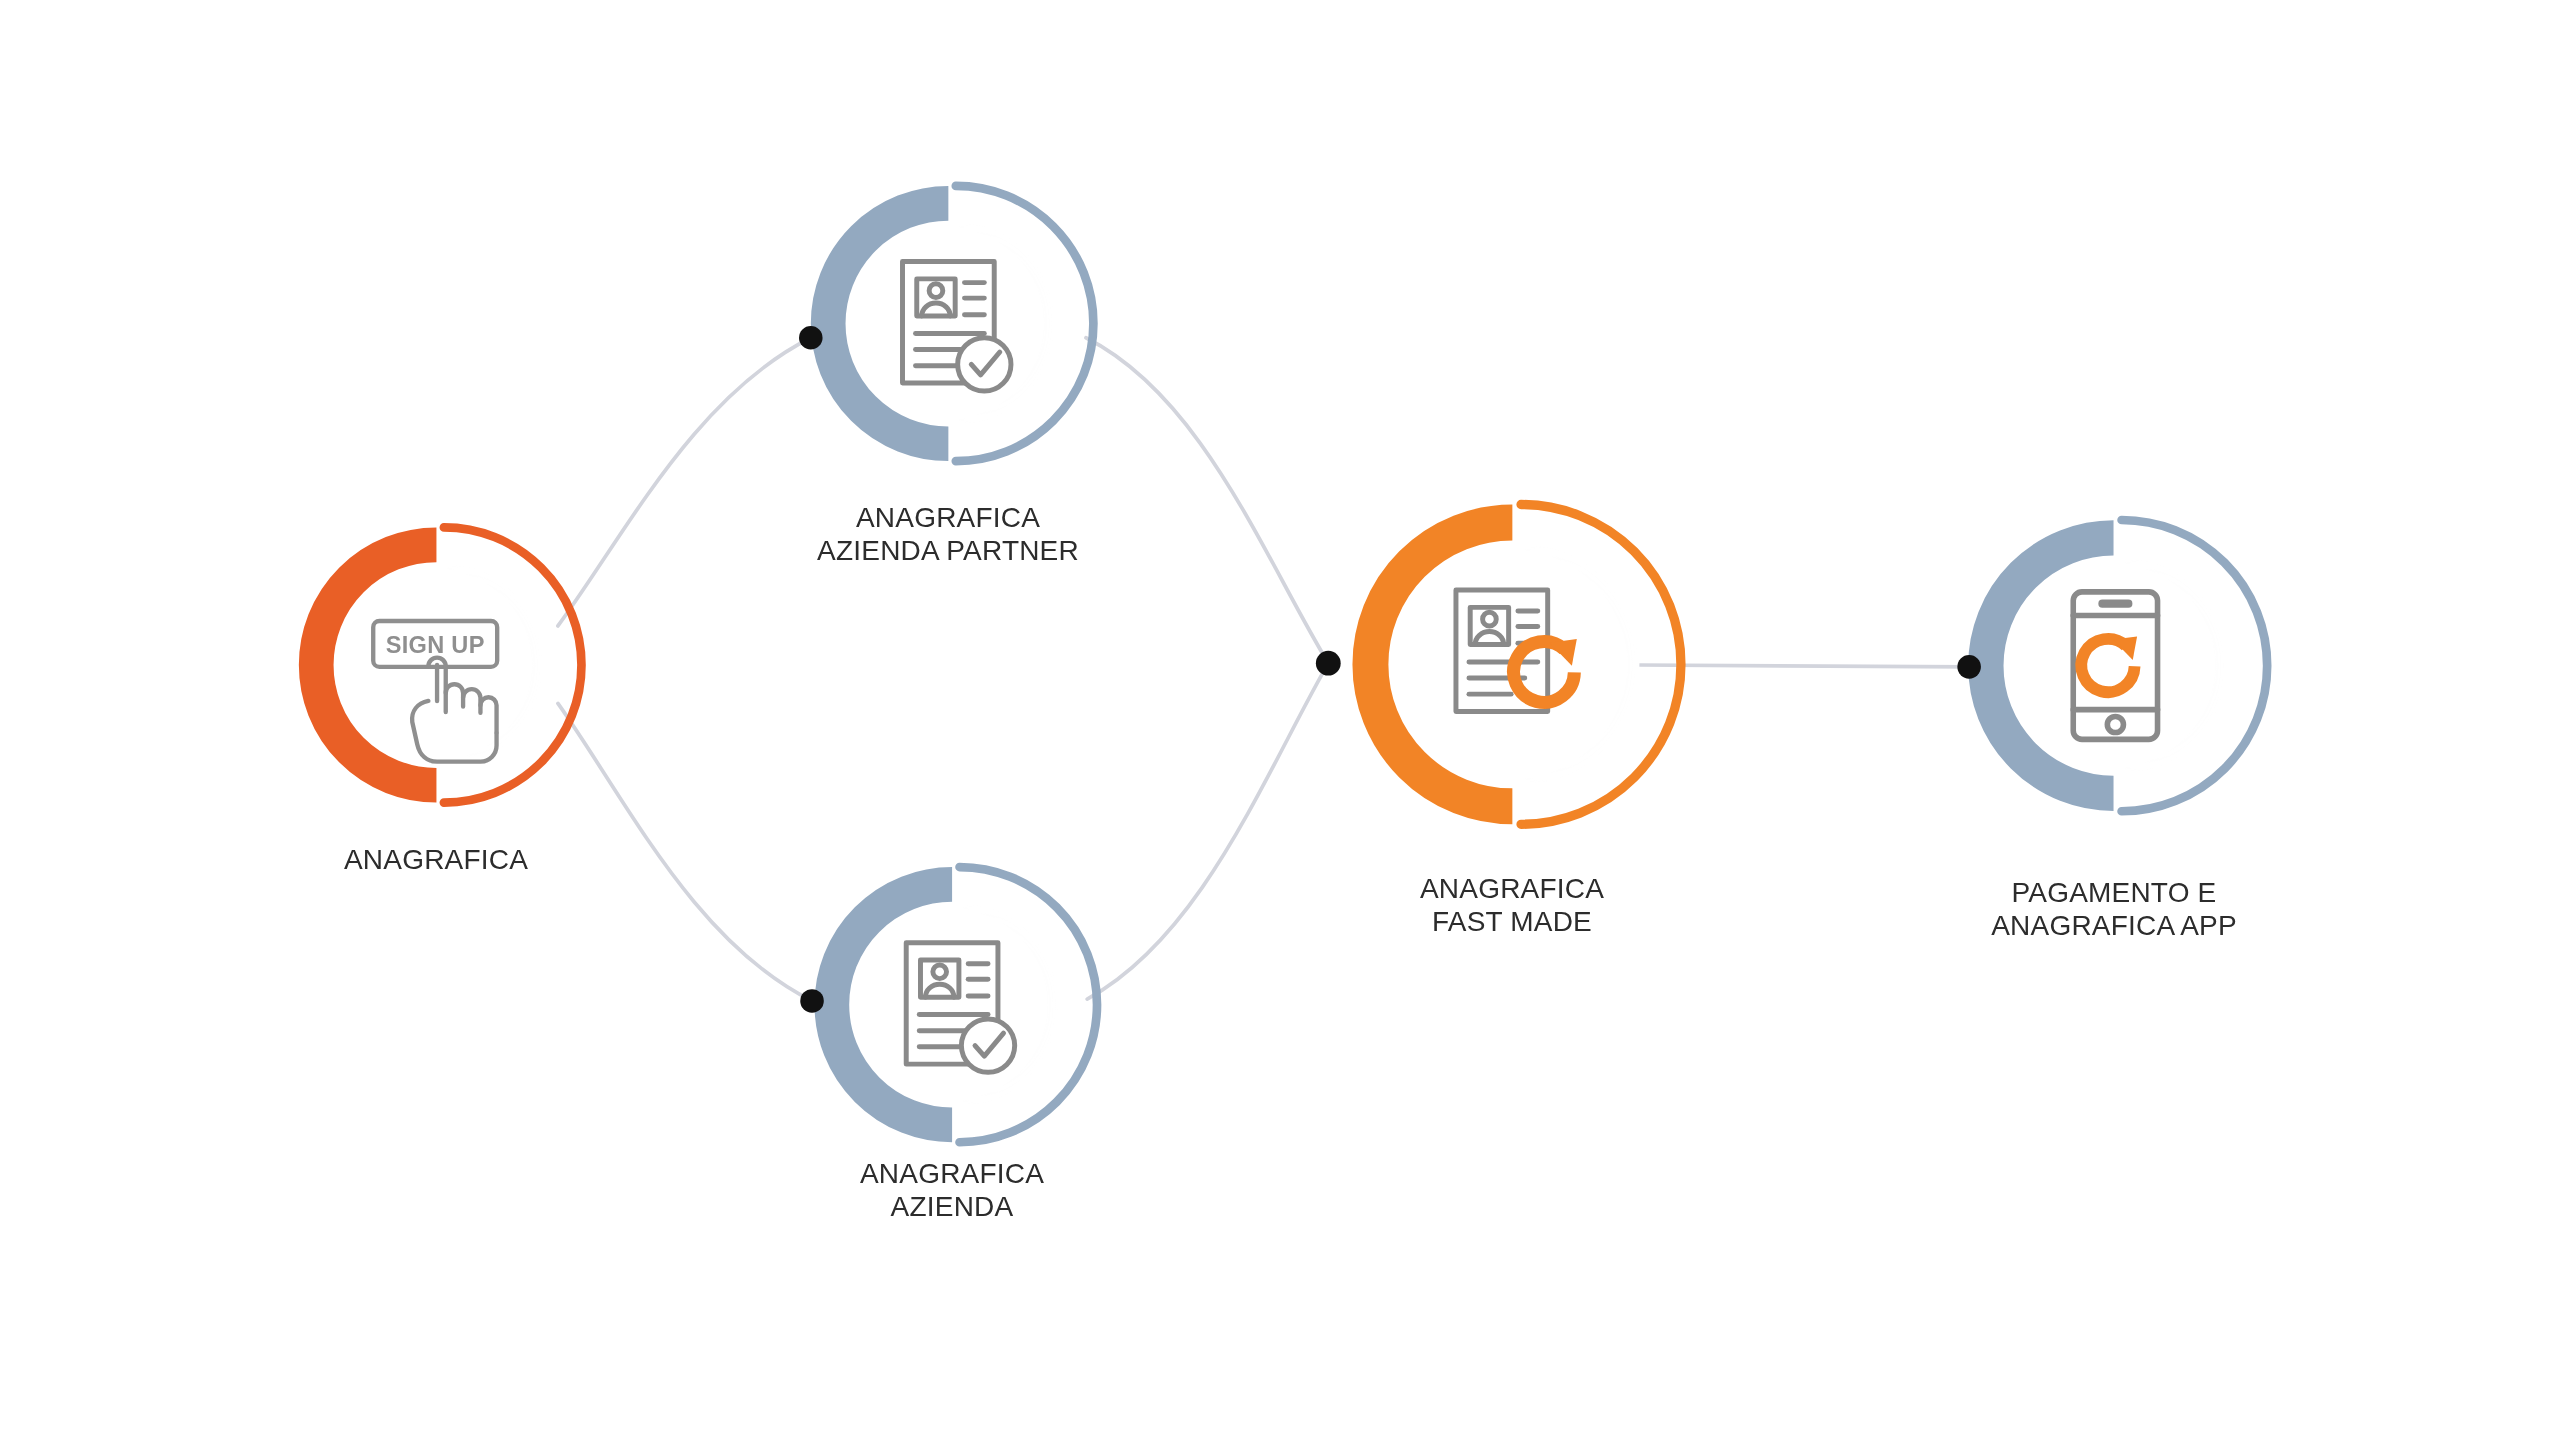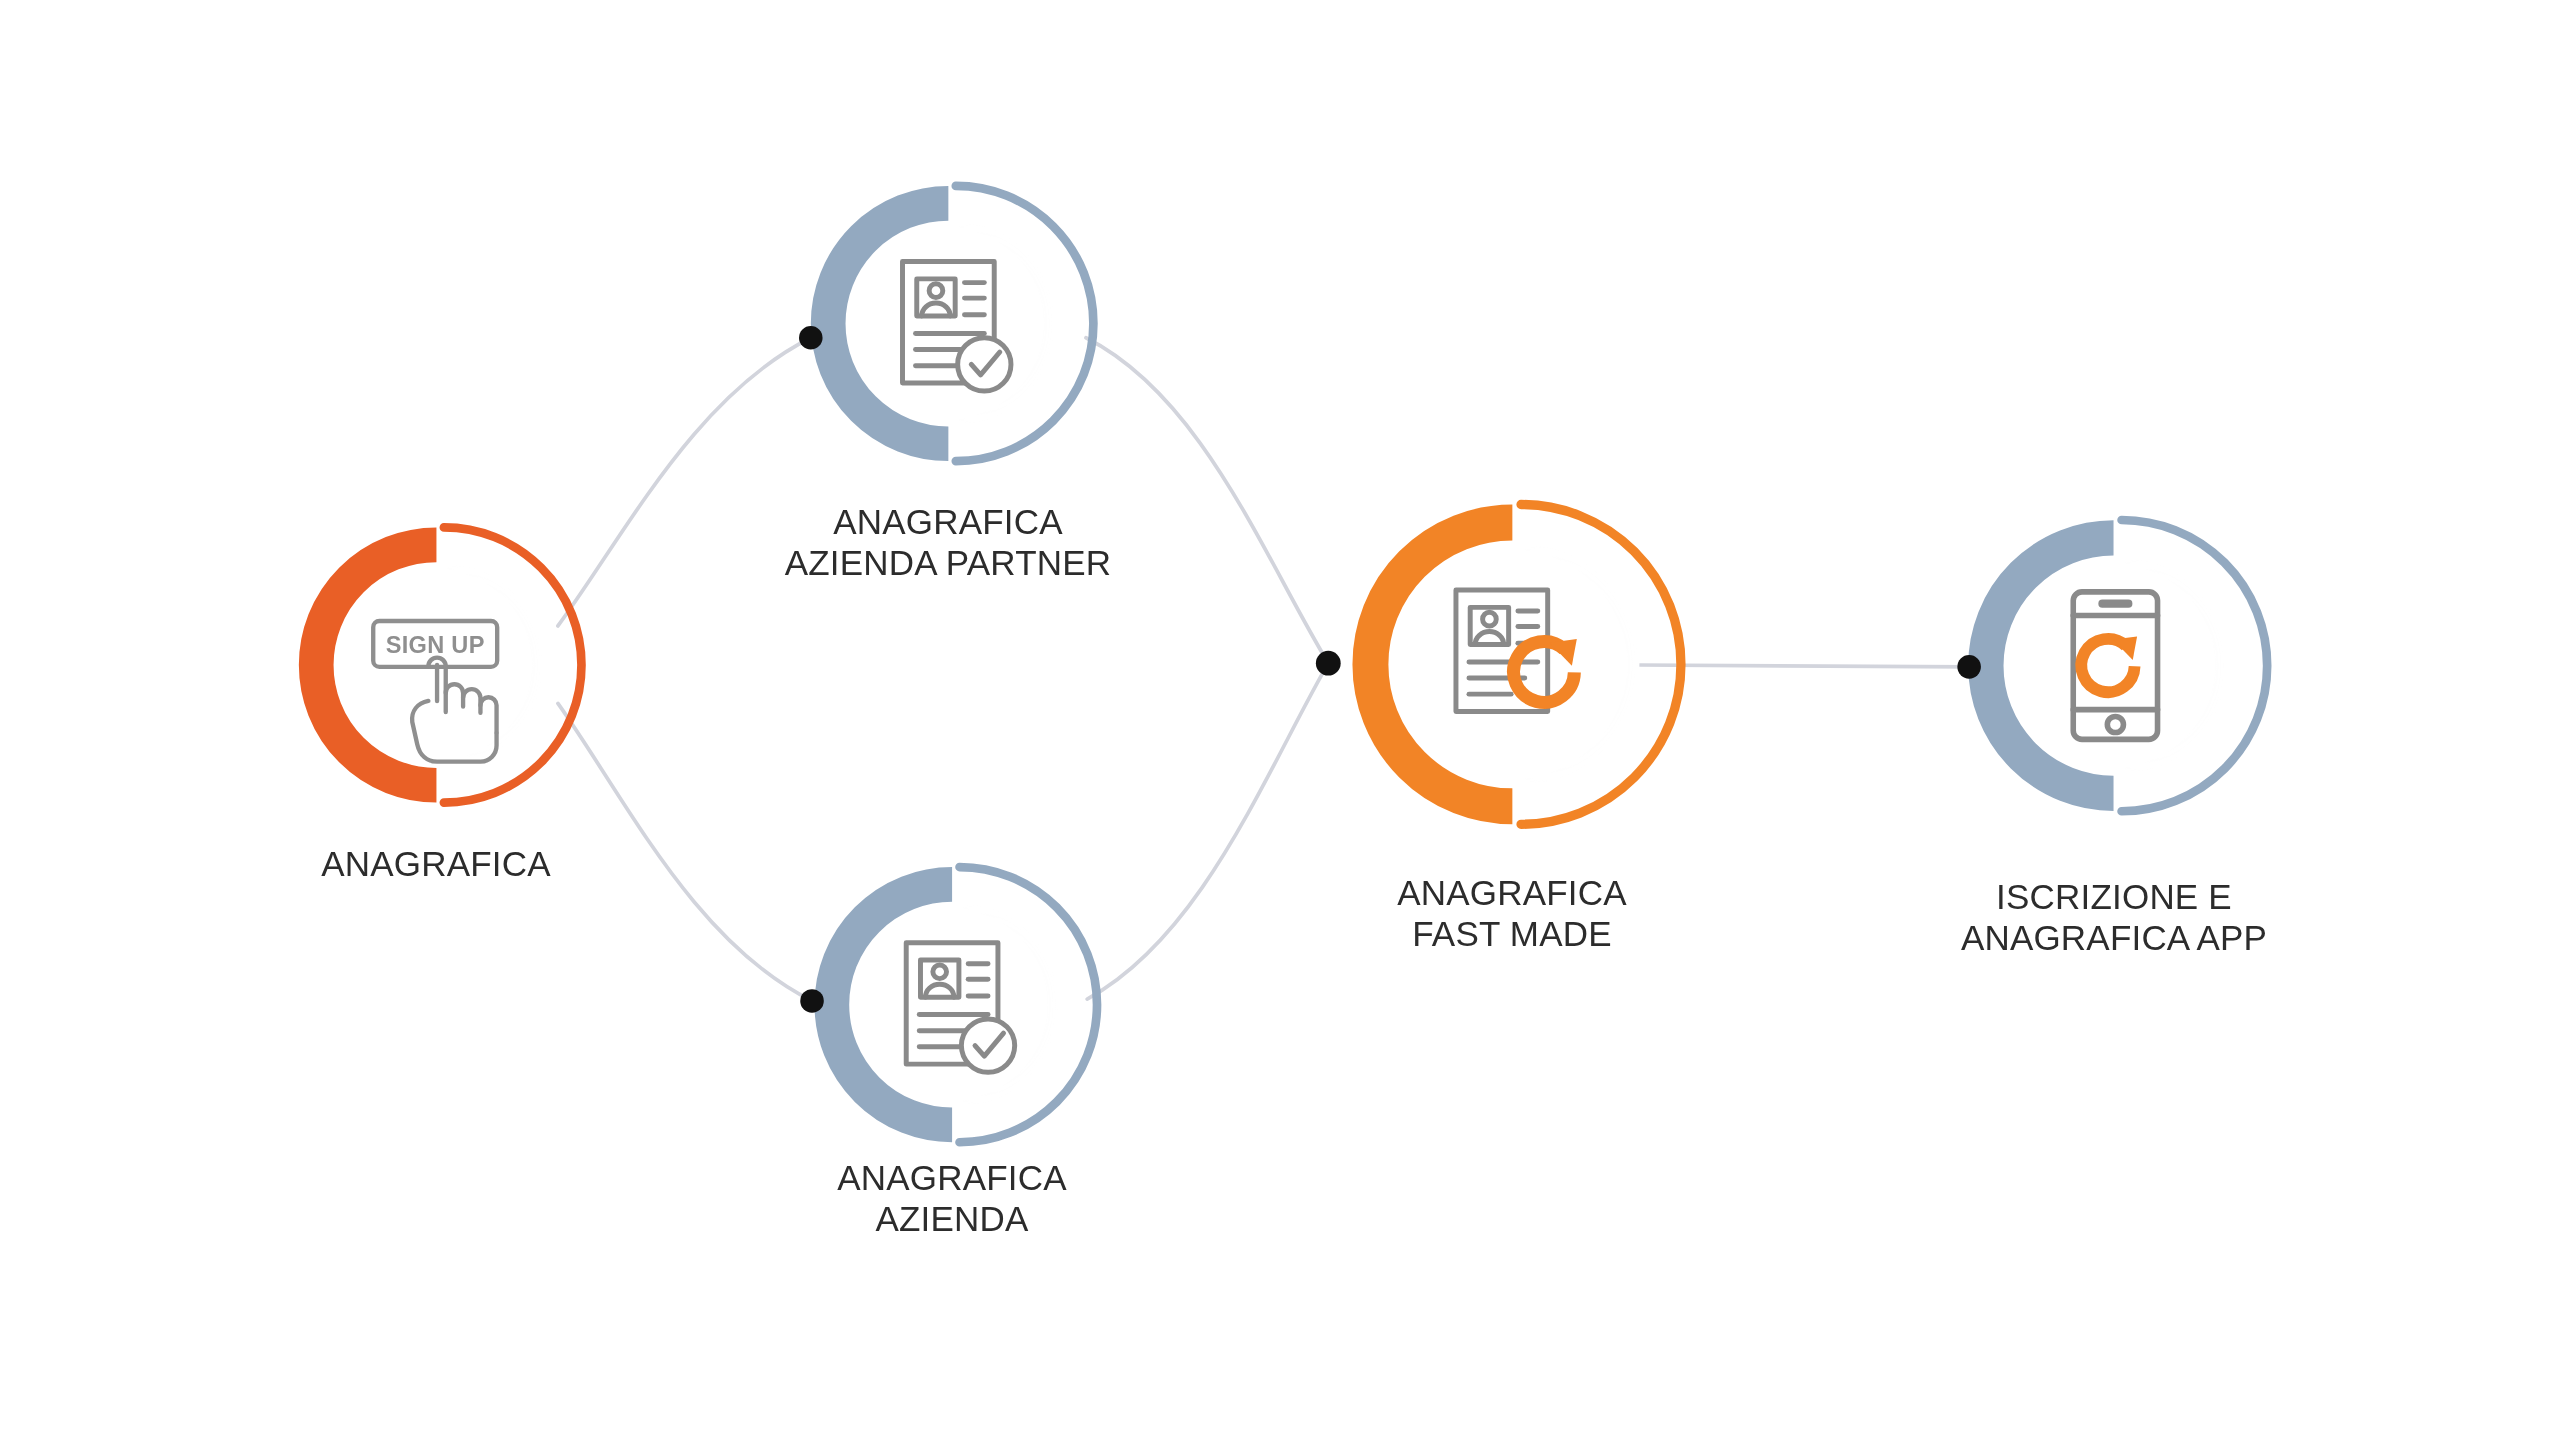--- a/index.html
+++ b/index.html
@@ -24,21 +24,21 @@
     position: absolute;
     left: 0; top: 0;
     width: 2576px;
     height: 1436px;
   }
   .node-label {
     position: absolute;
     text-align: center;
     color: #2c2c2c;
     font-family: "Liberation Sans", sans-serif;
-    font-size: 35px;
+    font-size: 28px;
     font-weight: 400;
     line-height: 1.18;
     letter-spacing: 0.2px;
     white-space: pre-line;
     transform: translateX(-50%);
     user-select: none;
   }
 </style>
 </head>
 <body>
@@ -213,16 +213,16 @@
   </svg>
 
   <div class="node-label" style="left:436px; top:843px;">ANAGRAFICA</div>
 
   <div class="node-label" style="left:948px; top:501px;"><span>ANAGRAFICA</span><br><span>AZIENDA PARTNER</span></div>
 
   <div class="node-label" style="left:952px; top:1157px;"><span>ANAGRAFICA</span><br><span>AZIENDA</span></div>
 
   <div class="node-label" style="left:1512px; top:872px;"><span>ANAGRAFICA</span><br><span>FAST MADE</span></div>
 
-  <div class="node-label" style="left:2114px; top:876px;"><span>ISCRIZIONE E</span><br><span>ANAGRAFICA APP</span></div>
+  <div class="node-label" style="left:2114px; top:876px;"><span>PAGAMENTO E</span><br><span>ANAGRAFICA APP</span></div>
 
 </div>
 
 
 </body></html>

